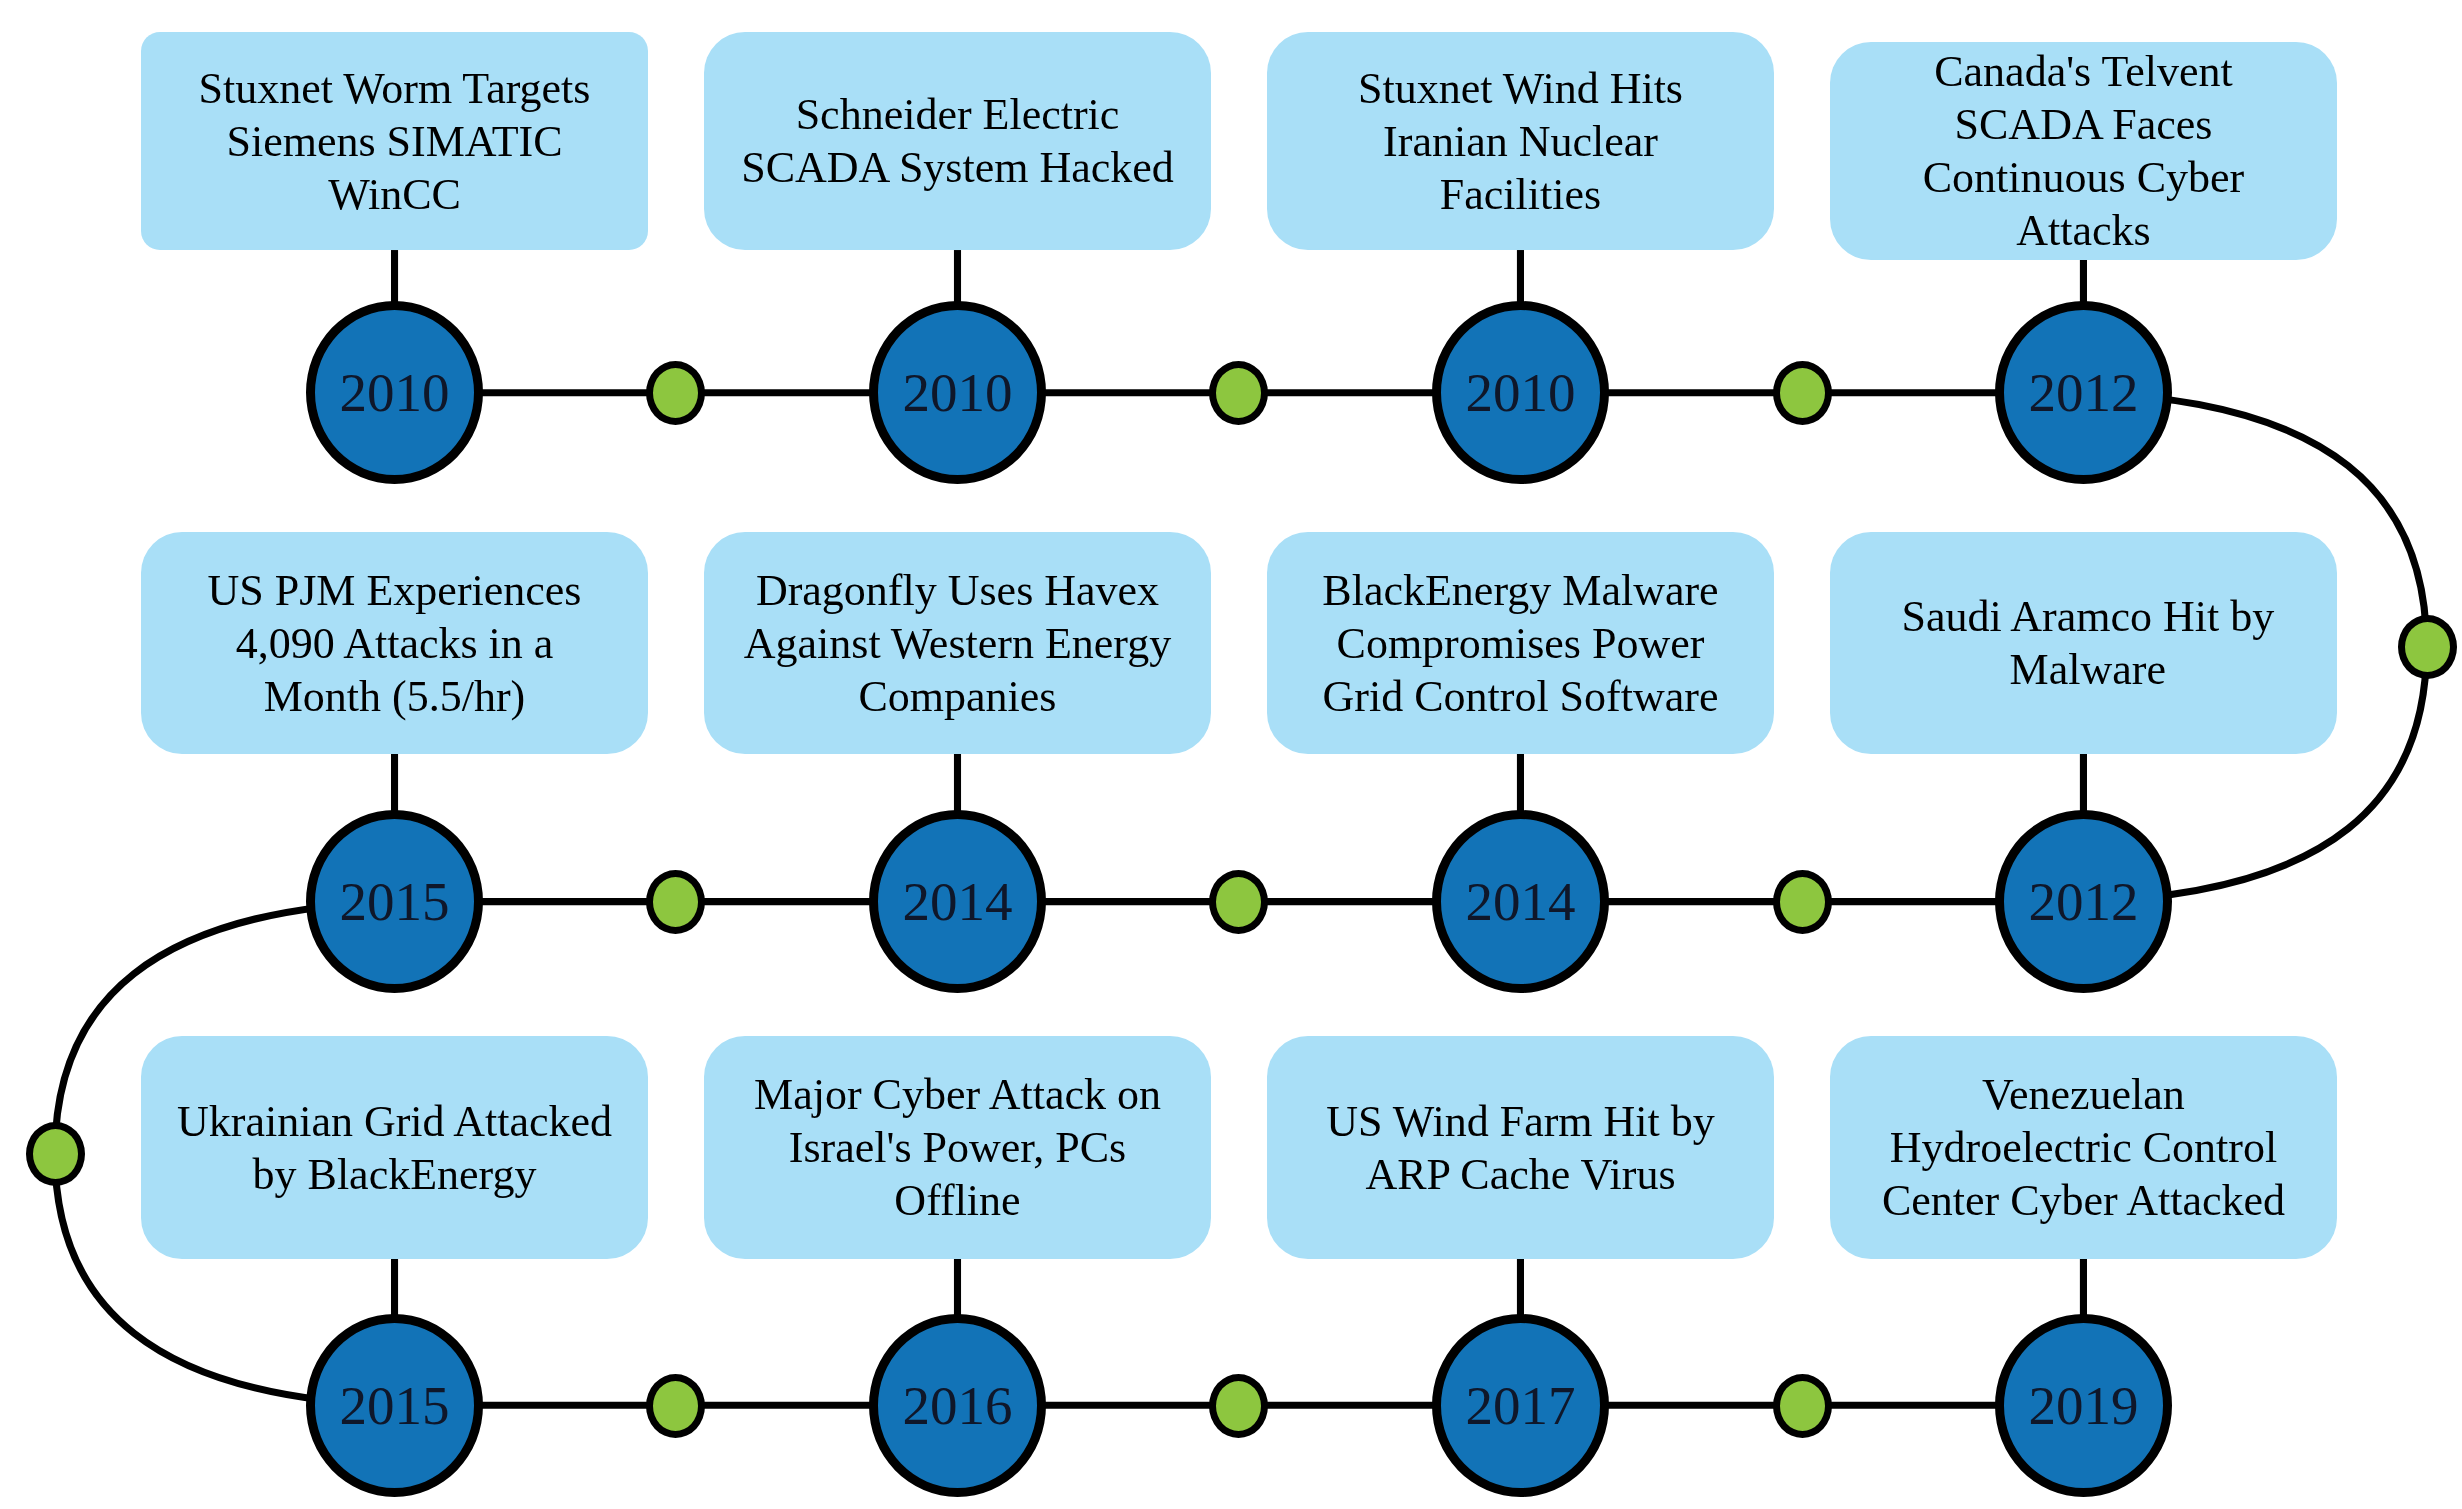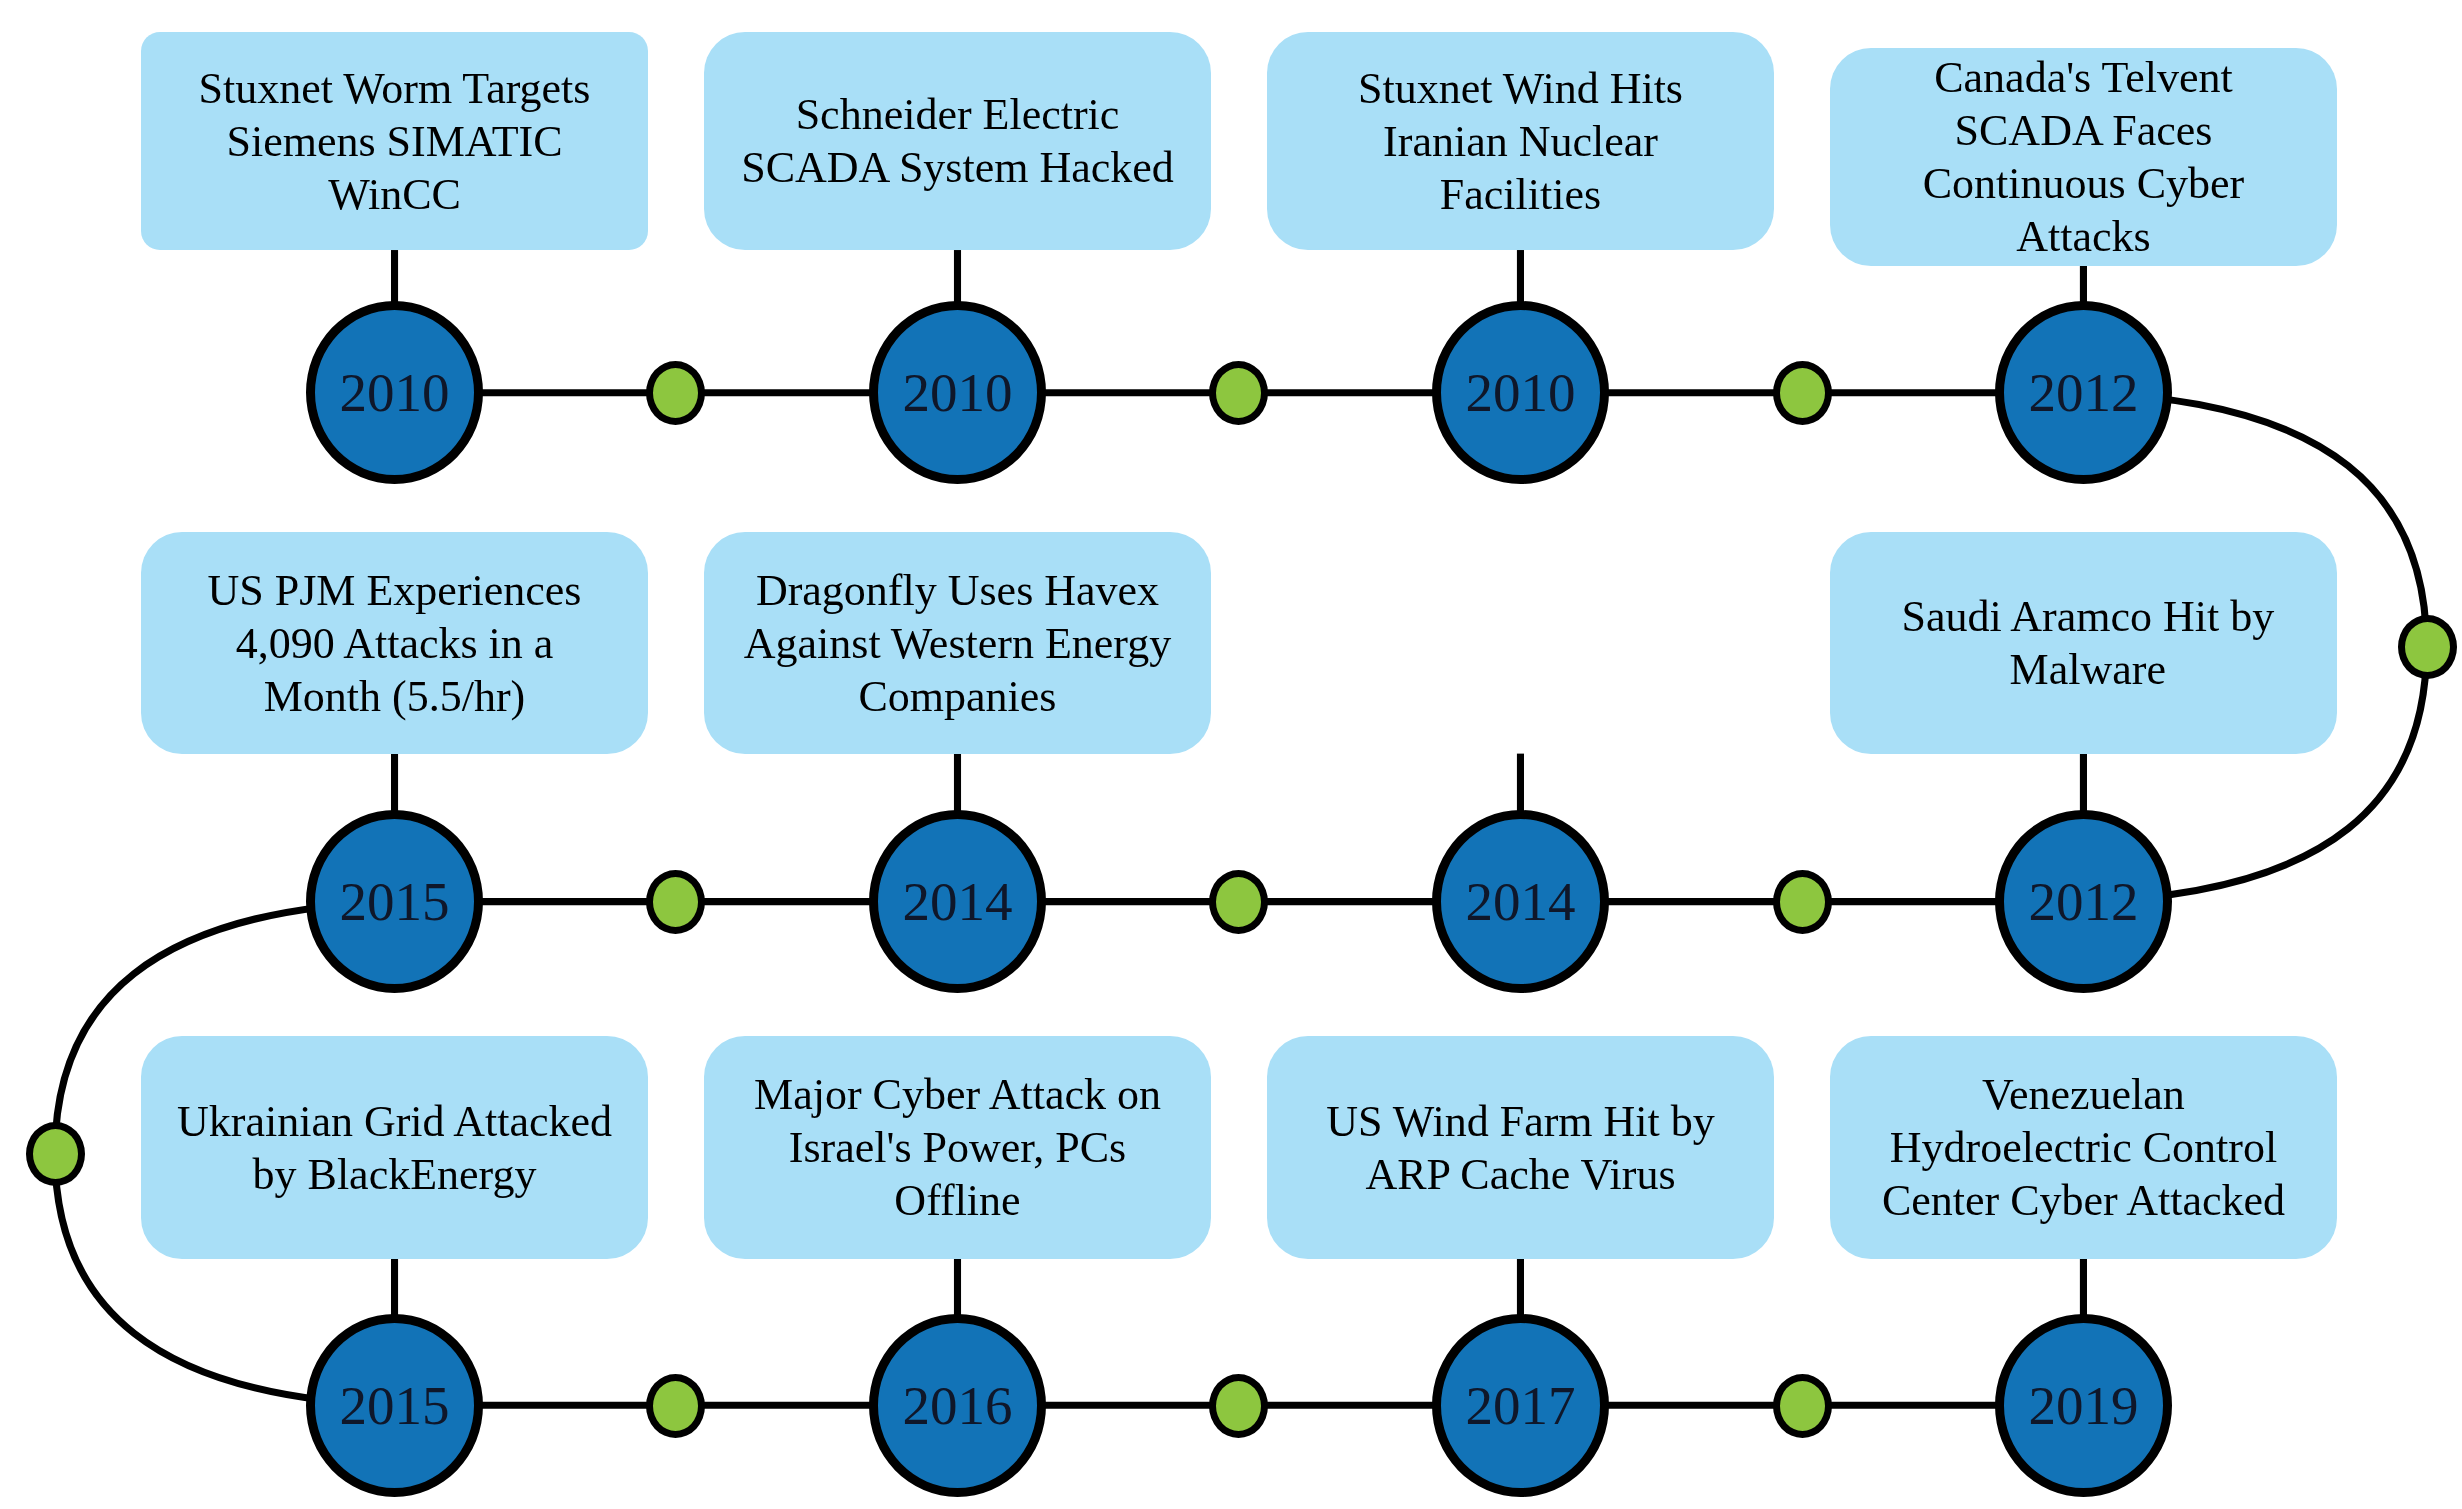--- a/index.html
+++ b/index.html
@@ -58,31 +58,34 @@
   </svg>
 
   <div class="event-box" style="left:141px;top:32px;height:218px;border-radius:19px;"><span>Stuxnet Worm Targets
 Siemens SIMATIC
 WinCC</span></div>
   <div class="event-box" style="left:704px;top:32px;height:218px;"><span>Schneider Electric
 SCADA System Hacked</span></div>
   <div class="event-box" style="left:1267px;top:32px;height:218px;"><span>Stuxnet Wind Hits
 Iranian Nuclear
 Facilities</span></div>
-  <div class="event-box" style="left:1830px;top:48px;height:218px;"><span>Canada's Telvent
+  <div class="event-box" style="left:1830px;top:42px;height:218px;"><span>Canada's Telvent
 SCADA Faces
 Continuous Cyber
 Attacks</span></div>
 
   <div class="event-box" style="left:141px;top:532px;height:222px;"><span>US PJM Experiences
 4,090 Attacks in a
 Month (5.5/hr)</span></div>
   <div class="event-box" style="left:704px;top:532px;height:222px;"><span>Dragonfly Uses Havex
 Against Western Energy
 Companies</span></div>
+  <div class="event-box" style="left:1267px;top:532px;height:222px;"><span>BlackEnergy Malware
+Compromises Power
+Grid Control Software</span></div>
   <div class="event-box" style="left:1830px;top:532px;height:222px;padding-left:21px;"><span>Saudi Aramco Hit by
 Malware</span></div>
 
   <div class="event-box" style="left:141px;top:1036px;height:223px;"><span>Ukrainian Grid Attacked
 by BlackEnergy</span></div>
   <div class="event-box" style="left:704px;top:1036px;height:223px;"><span>Major Cyber Attack on
 Israel's Power, PCs
 Offline</span></div>
   <div class="event-box" style="left:1267px;top:1036px;height:223px;"><span>US Wind Farm Hit by
 ARP Cache Virus</span></div>

